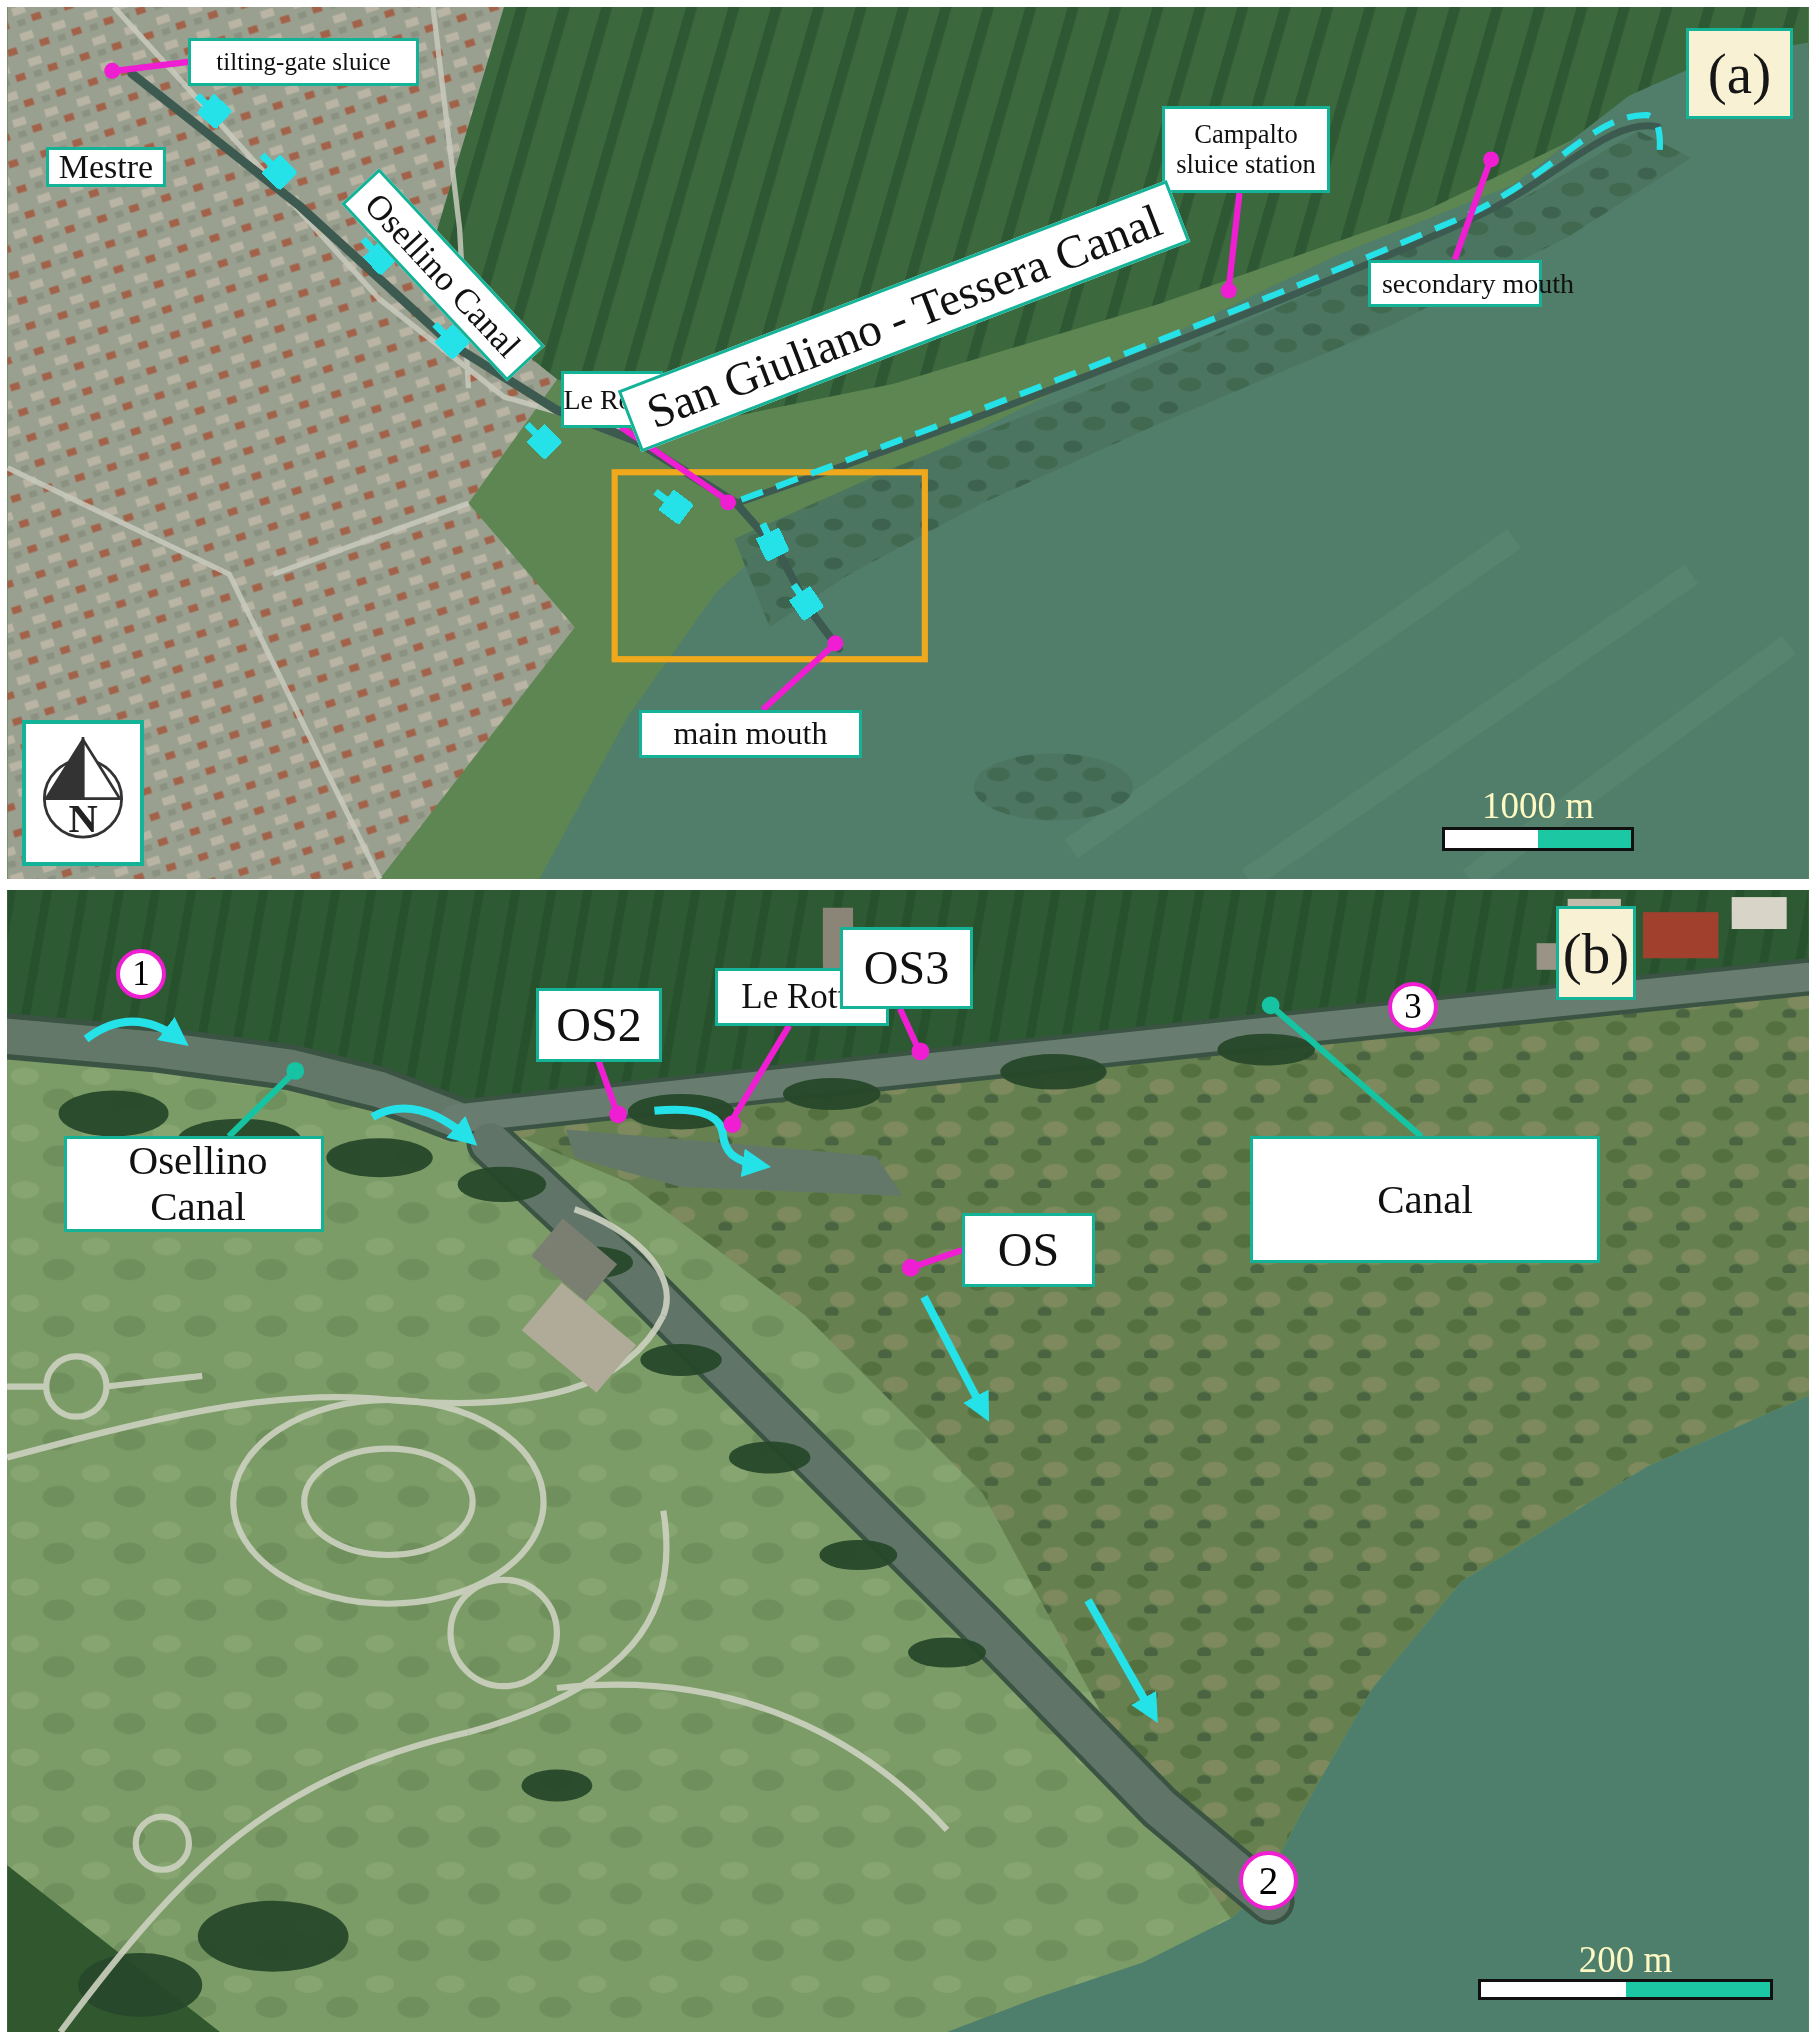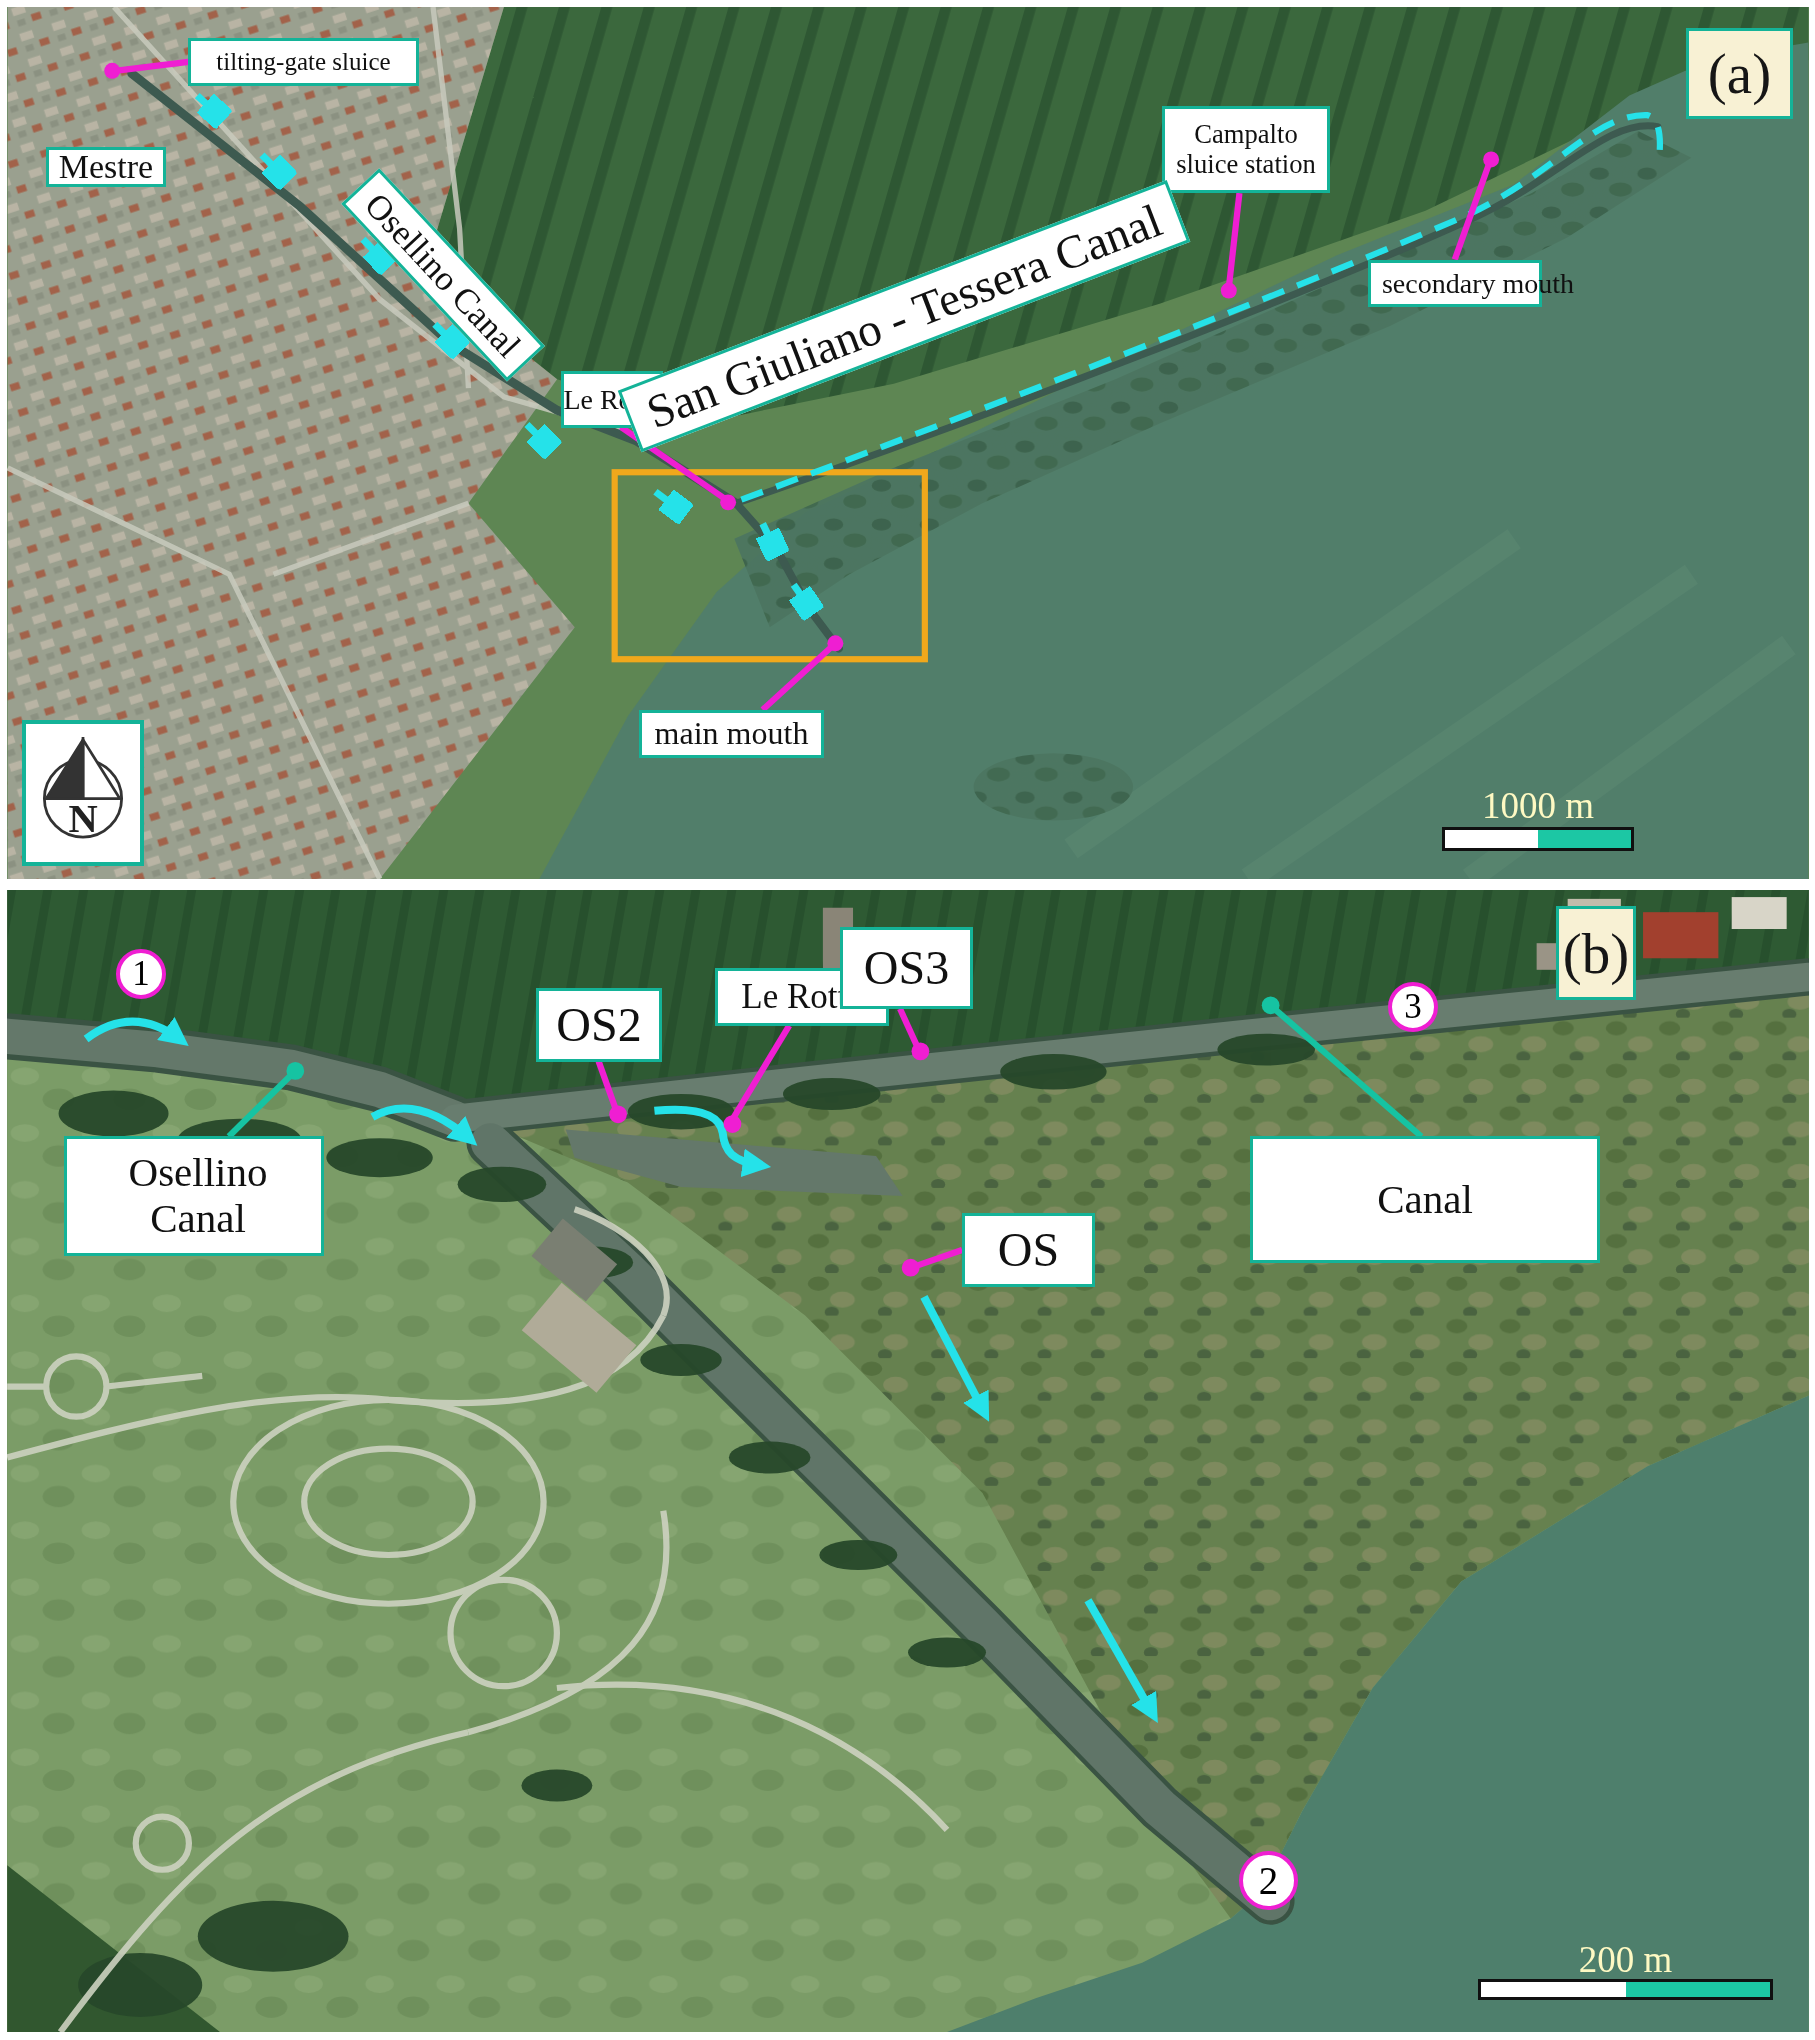--- a/index.html
+++ b/index.html
@@ -128,21 +128,21 @@
     <div class="lbl" style="left:1155px;top:99px;width:168px;height:87px;font-size:26.6px;">
       <span>Campalto</span>
       <span>sluice station</span>
     </div>
     <div class="lbl" style="left:897px;top:309px;padding:3.5px 17.7px;font-size:47px;transform:translate(-50%,-50%) rotate(-21deg);">
       <span>San Giuliano - Tessera Canal</span>
     </div>
     <div class="lbl" style="left:1361px;top:253px;width:174px;height:47px;font-size:28px;padding-left:46px;">
       <span>secondary mouth</span>
     </div>
-    <div class="lbl" style="left:632px;top:703px;width:185px;height:48px;font-size:32px;">
+    <div class="lbl" style="left:632px;top:703px;width:223px;height:48px;font-size:32px;">
       <span>main mouth</span>
     </div>
 
     <div class="north" style="left:15px;top:713px;width:122px;height:146px;">
       <svg width="92" height="112" viewBox="0 0 100 120">
         <circle cx="50" cy="66" r="42" fill="#ffffff" stroke="#333" stroke-width="3"></circle>
         <polygon points="50,2 90,66 50,66" fill="#ffffff" stroke="#333" stroke-width="3"></polygon>
         <polygon points="50,2 10,66 50,66" fill="#333333" stroke="#333" stroke-width="3"></polygon>
         <text x="50" y="102" text-anchor="middle" font-family="Liberation Serif, serif" font-weight="bold" font-size="44" fill="#222">N</text>
       </svg>
@@ -287,21 +287,21 @@
 
     <div class="lbl" style="left:529px;top:98px;width:126px;height:74px;font-size:48px;">
       <span>OS2</span>
     </div>
     <div class="lbl" style="left:708px;top:78px;width:174px;height:58px;font-size:35px;">
       <span>Le Rotte</span>
     </div>
     <div class="lbl" style="left:833px;top:37px;width:133px;height:82px;font-size:48px;">
       <span>OS3</span>
     </div>
-    <div class="lbl" style="left:57px;top:246px;width:260px;height:120px;font-size:41px;padding-left:8px;">
+    <div class="lbl" style="left:57px;top:246px;width:260px;height:96px;font-size:41px;padding-left:8px;">
       <span>Osellino</span>
       <span>Canal</span>
     </div>
     <div class="lbl" style="left:1243px;top:246px;width:350px;height:127px;font-size:41px;">
       <span>Canal</span>
     </div>
     <div class="lbl" style="left:955px;top:323px;width:133px;height:74px;font-size:48px;">
       <span>OS</span>
     </div>
 

